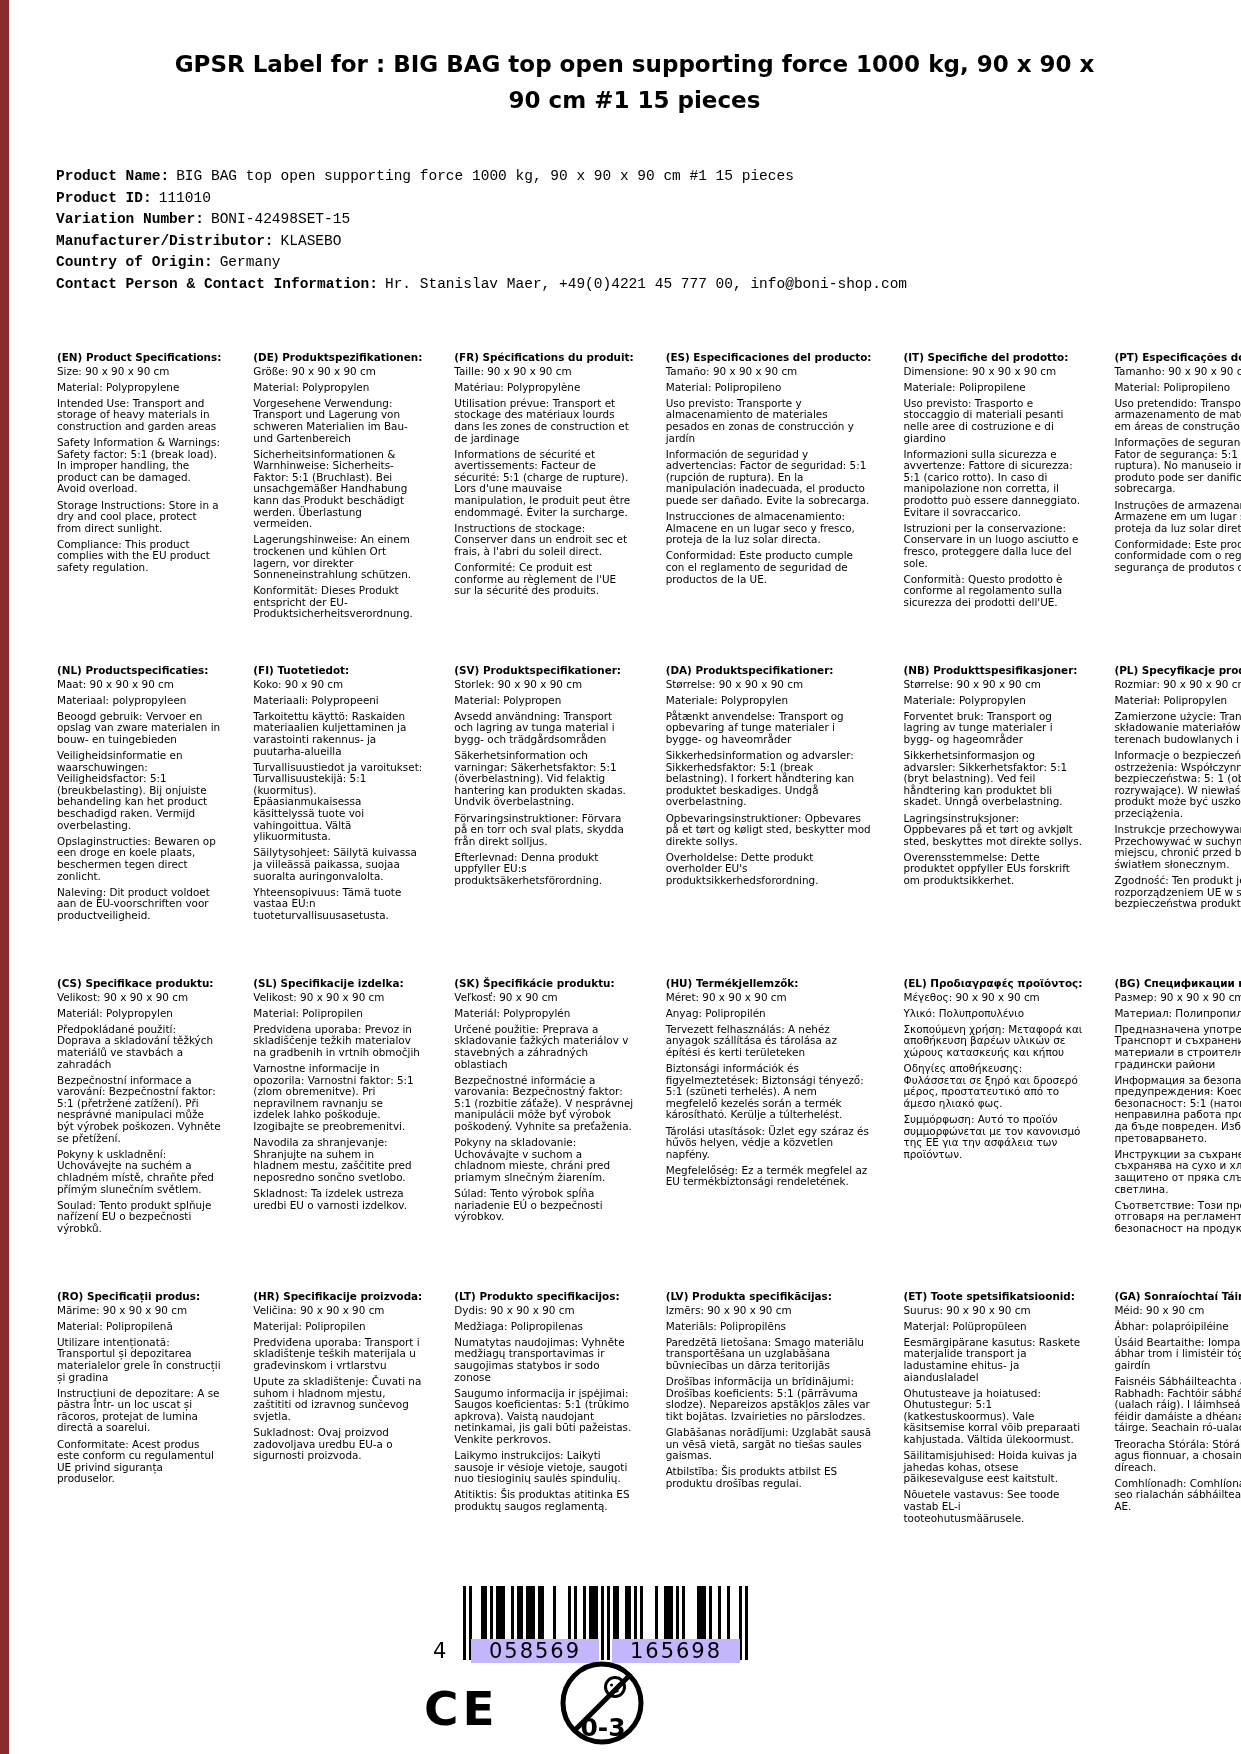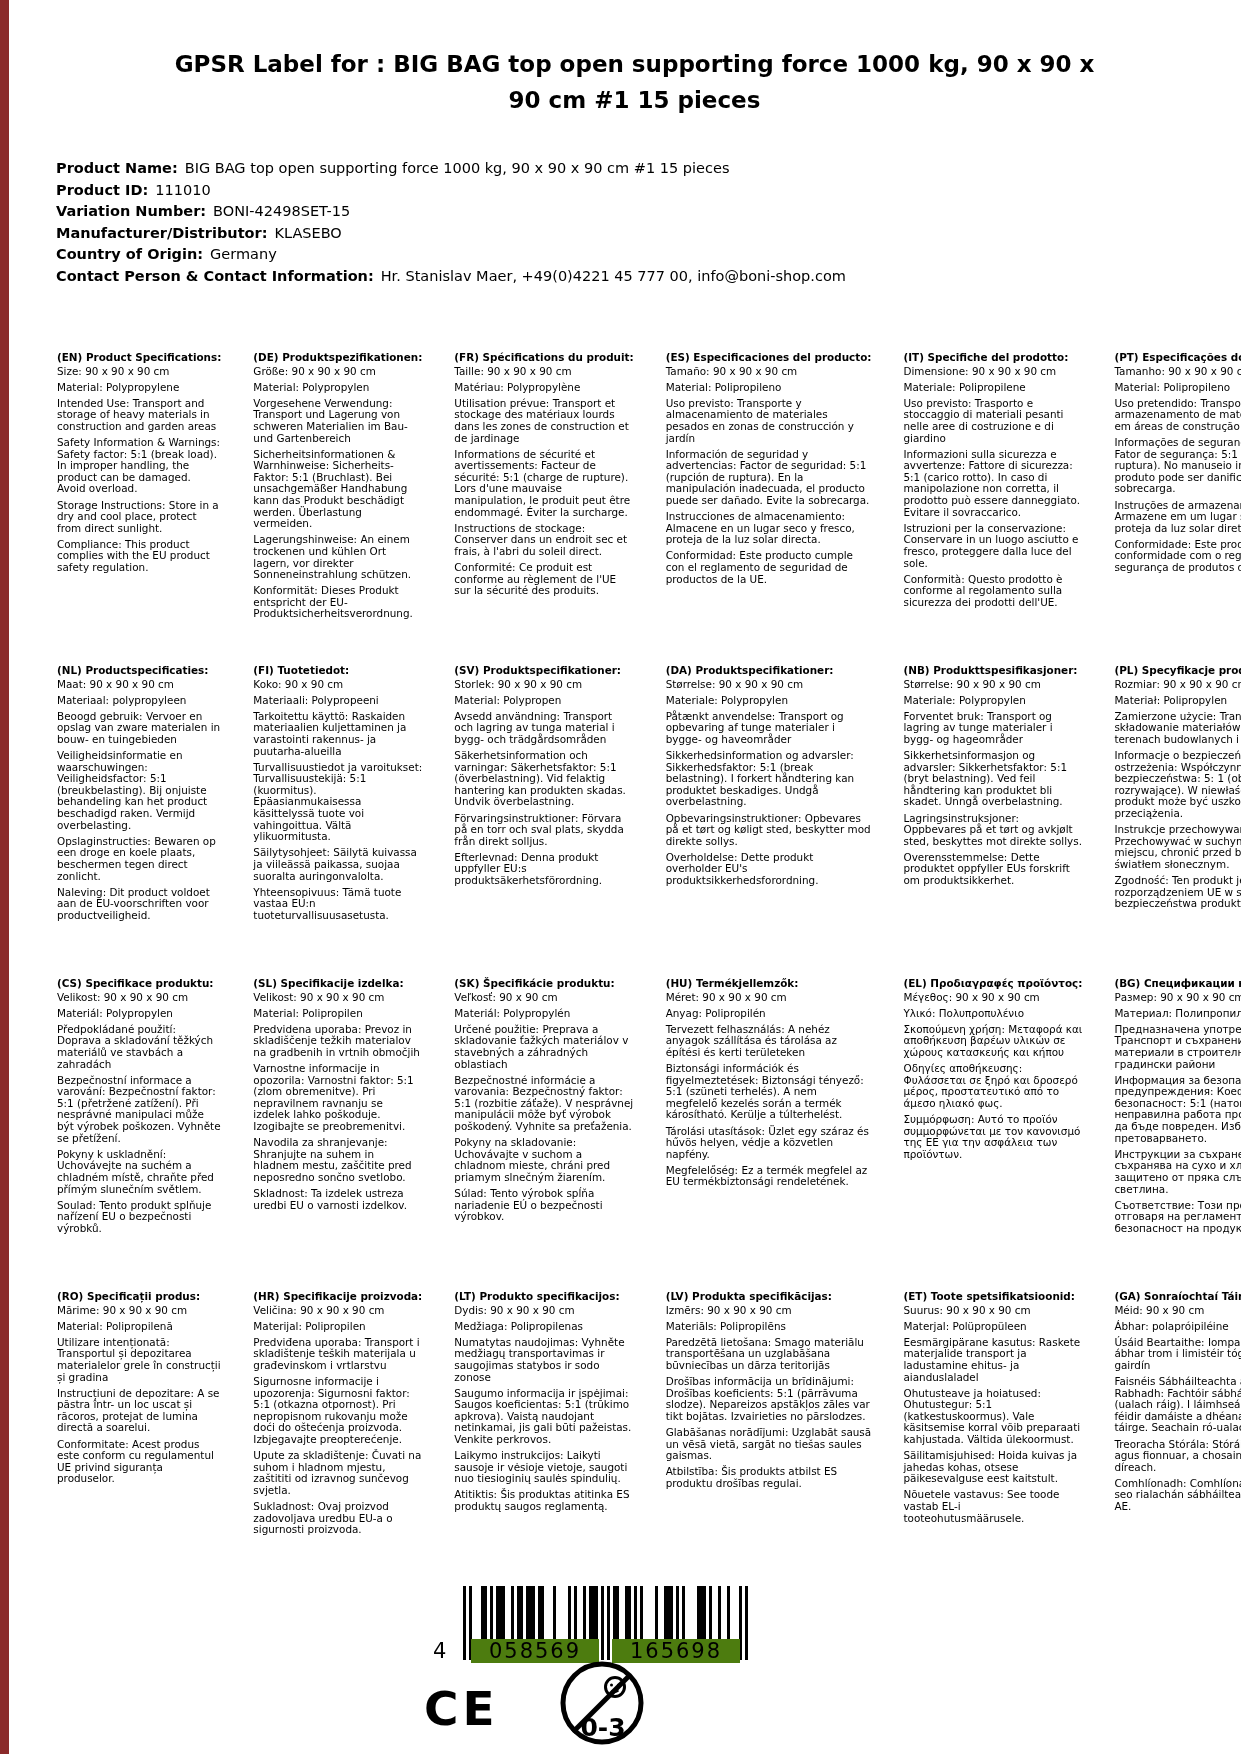--- a/index.html
+++ b/index.html
@@ -11,35 +11,35 @@
   }
   .left-strip {
     position:absolute; left:0; top:0; width:9px; height:1754px; background:#8b2b2b;
   }
   .title {
     position:absolute; top:46px; left:0; right:0;
     text-align:center; font-size:23px; line-height:36px; font-weight:bold;margin-left:28px;
   }
   .title-inner { display:inline-block; max-width:920px; }
   .product-info {
-    position:absolute; top:158px; left:56px; right:40px;
-    font-size:14.5px; line-height:21.5px;
+    position:absolute; top:166px; left:56px; right:40px;
+    font-size:14.5px; line-height:21.5px;font-family:Liberation Mono, monospace;
   }
   .pi-label { font-weight:bold; margin-right:7px; }
   .spec-grid {
     position:absolute; top:352px; left:57px; width:1131px;
     display:grid; grid-template-columns:repeat(6, 1fr); column-gap:32px;
     grid-auto-rows:313px;
   }
   .spec-block { font-size:10.4px; line-height:11.6px; }
   .spec-heading { font-weight:bold; font-size:10.4px; white-space:nowrap; margin-bottom:2px; }
   .spec-text { margin:0 0 4.5px 0; overflow-wrap:break-word; }
   .barcode-wrap { position:absolute; left:463px; top:1586px; width:285px; height:82px; }
   .barcode-svg { position:absolute; left:0; top:0; }
-  .bc-digit { position:absolute; top:53px; font-size:21px; line-height:24px; letter-spacing:2px; background:#4d7c0f; padding:0 2px; }
+  .bc-digit { position:absolute; top:53px; font-size:21px; line-height:24px; letter-spacing:2px; background:#c4b5fd; padding:0 2px; }
   .bc-first { left:-32px; background:transparent; letter-spacing:0; }
   .bc-g1 { left:8px; width:128px; text-align:center; }
   .bc-g2 { left:149px; width:128px; text-align:center; }
   .ce-mark {
     position:absolute; left:424px; top:1680px;
     font-size:47px; font-weight:bold; letter-spacing:4px; line-height:58px;
   }
   .age-warning { position:absolute; left:559px; top:1660px; width:86px; height:86px; }
 </style>
 </head>
@@ -241,21 +241,20 @@
         <p class="spec-text">Material: Polipropilenă</p>
         <p class="spec-text">Utilizare intenționată: Transportul și depozitarea materialelor grele în construcții și gradina</p>
         <p class="spec-text">Instrucțiuni de depozitare: A se păstra într- un loc uscat și răcoros, protejat de lumina directă a soarelui.</p>
         <p class="spec-text">Conformitate: Acest produs este conform cu regulamentul UE privind siguranța produselor.</p>
       </div>
       <div class="spec-block">
         <div class="spec-heading">(HR) Specifikacije proizvoda:</div>
         <p class="spec-text">Veličina: 90 x 90 x 90 cm</p>
         <p class="spec-text">Materijal: Polipropilen</p>
         <p class="spec-text">Predviđena uporaba: Transport i skladištenje teških materijala u građevinskom i vrtlarstvu</p>
-        <p class="spec-text">Sigurnosne informacije i upozorenja: Sigurnosni faktor: 5:1 (otkazna otpornost). Pri nepropisnom rukovanju može doći do oštećenja proizvoda. Izbjegavajte preopterećenje.</p>
         <p class="spec-text">Upute za skladištenje: Čuvati na suhom i hladnom mjestu, zaštititi od izravnog sunčevog svjetla.</p>
         <p class="spec-text">Sukladnost: Ovaj proizvod zadovoljava uredbu EU-a o sigurnosti proizvoda.</p>
       </div>
       <div class="spec-block">
         <div class="spec-heading">(LT) Produkto specifikacijos:</div>
         <p class="spec-text">Dydis: 90 x 90 x 90 cm</p>
         <p class="spec-text">Medžiaga: Polipropilenas</p>
         <p class="spec-text">Numatytas naudojimas: Vyhněte medžiagų transportavimas ir saugojimas statybos ir sodo zonose</p>
         <p class="spec-text">Saugumo informacija ir įspėjimai: Saugos koeficientas: 5:1 (trūkimo apkrova). Vaistą naudojant netinkamai, jis gali būti pažeistas. Venkite perkrovos.</p>
         <p class="spec-text">Laikymo instrukcijos: Laikyti sausoje ir vėsioje vietoje, saugoti nuo tiesioginių saulės spindulių.</p>

